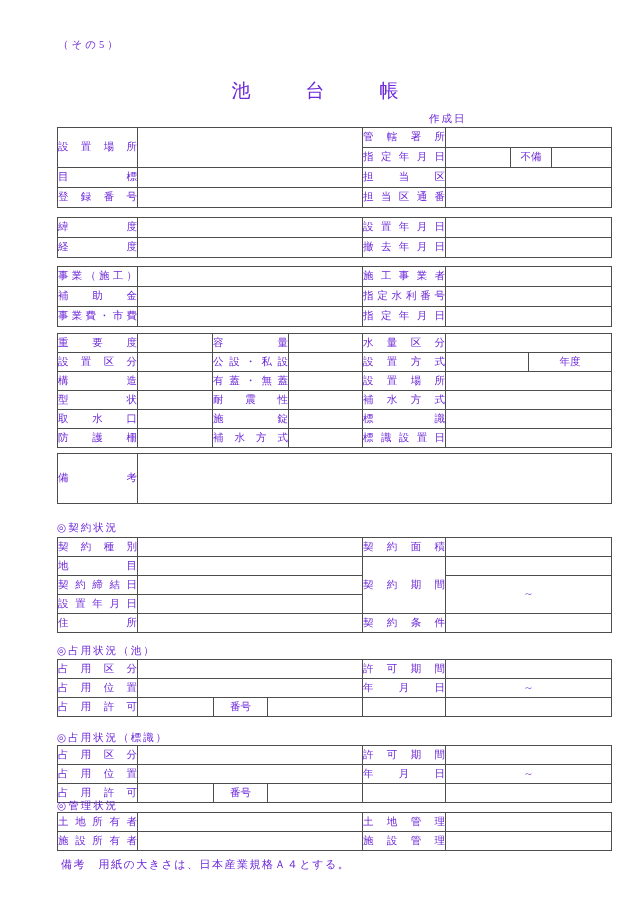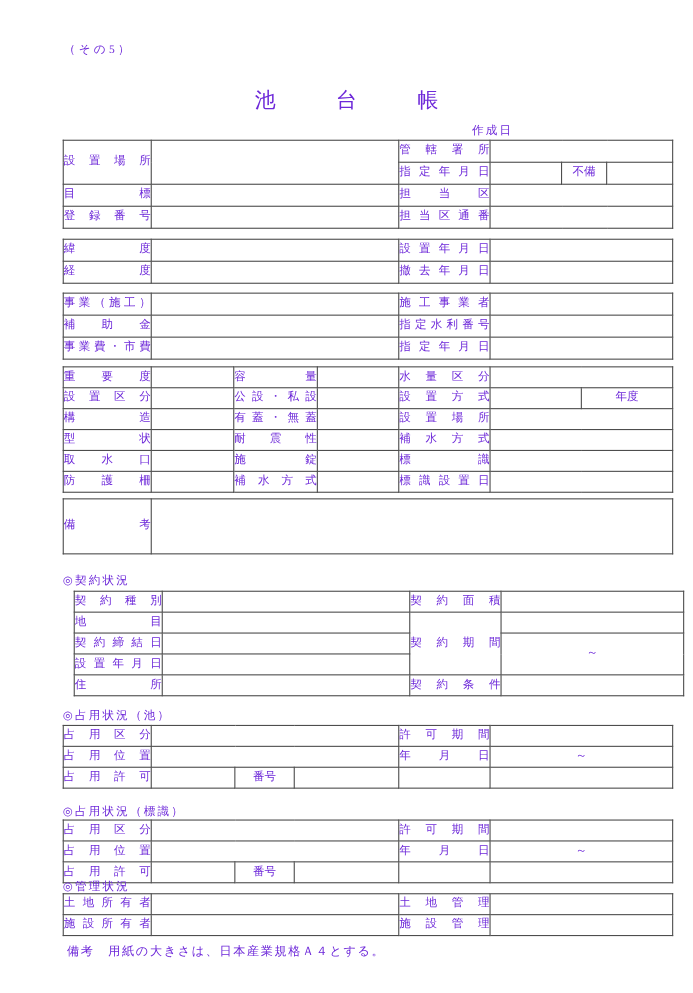--- a/index.html
+++ b/index.html
@@ -196,21 +196,21 @@
       </colgroup>
     <tbody>
         <tr style="height:50px;">
       <td class="lbl">備考</td>
       <td></td>
     </tr>
   </tbody>
     </table>
 
   <div class="abs sec-head" style="left:57px; top:521px;">◎契約状況</div>
-  <table class="frm rh19 abs" style="left:67px; top:537px; width:554px;">
+  <table class="frm rh19 abs" style="left:57px; top:537px; width:554px;">
     <colgroup>
         <col style="width:80px">
         <col style="width:225px">
         <col style="width:83px">
         <col style="width:166px">
       </colgroup>
     <tbody>
         <tr>
       <td class="lbl">契約種別</td>
       <td></td>

